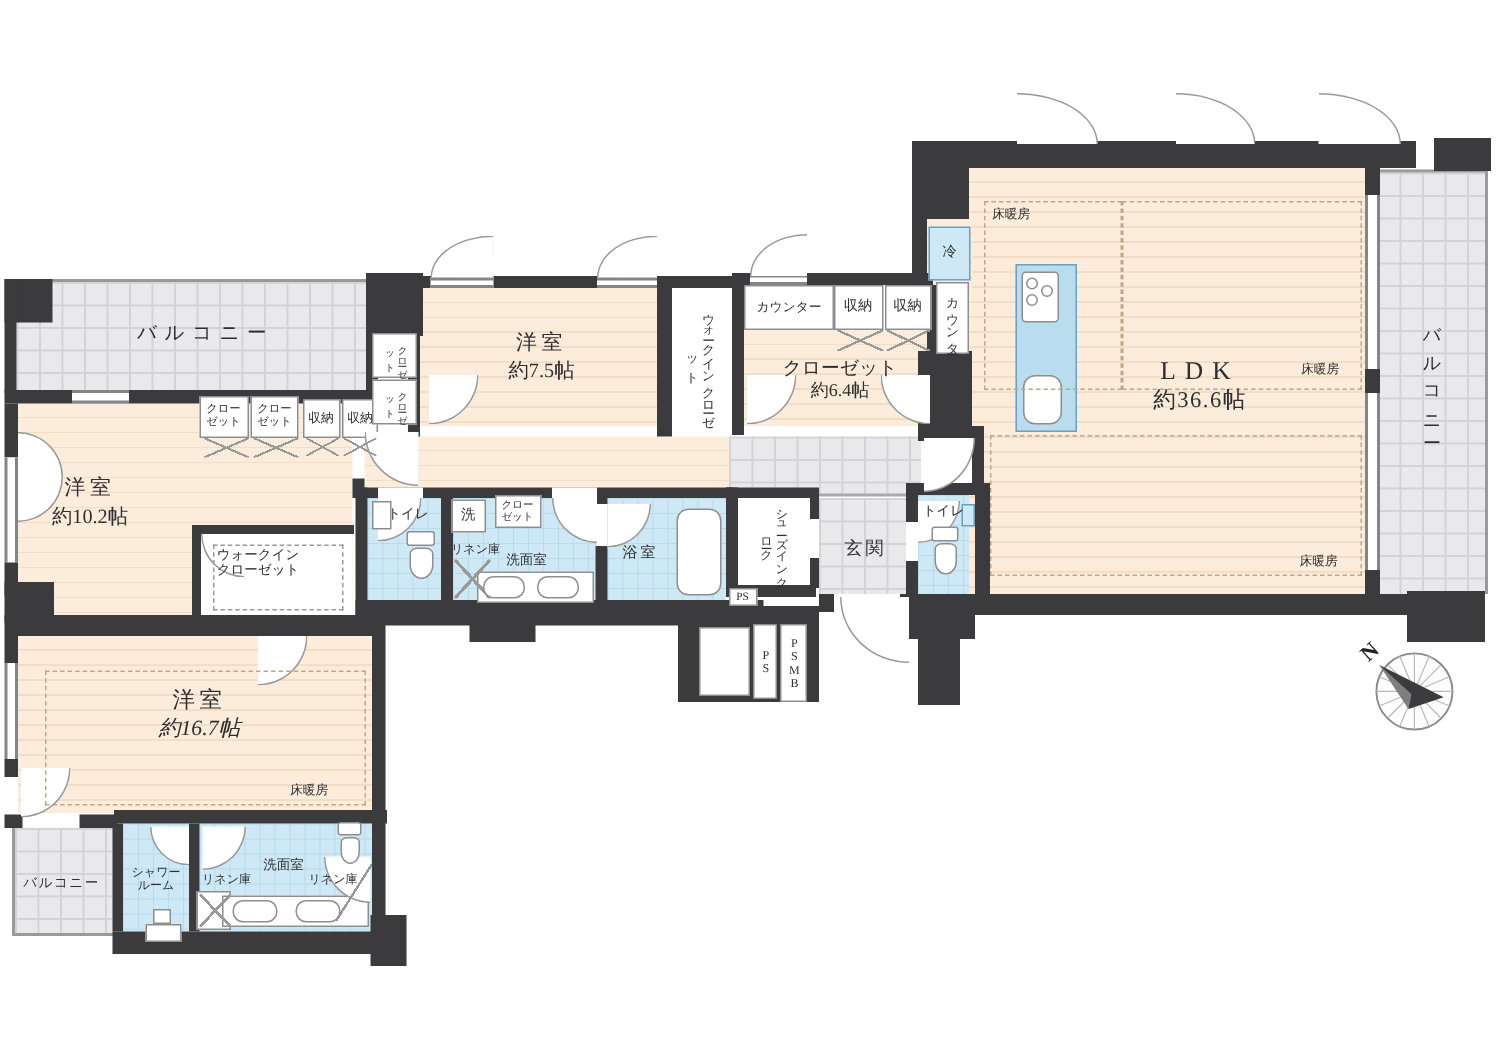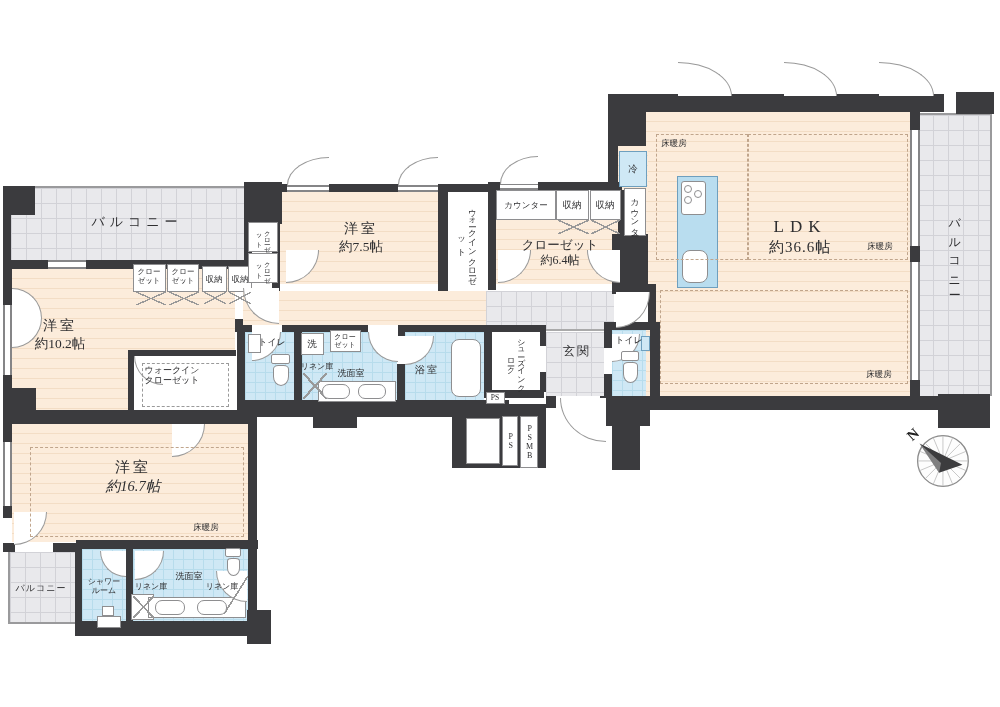--- a/index.html
+++ b/index.html
@@ -221,21 +221,21 @@
   <div class="fx" style="left:155px;top:600px;width:30px;height:15px;border-radius:7px;"></div>
   <div class="fx" style="left:197px;top:600px;width:30px;height:15px;border-radius:7px;"></div>
   <div style="position:absolute;left:546px;top:329px;width:58px;height:2px;background:#aaa;"></div>
 
   <div class="dash" style="left:656px;top:134px;width:90px;height:124px;"></div>
   <div class="dash" style="left:748px;top:134px;width:158px;height:124px;"></div>
   <div class="dash" style="left:660px;top:290px;width:246px;height:92px;"></div>
   <div class="dash" style="left:30px;top:447px;width:212px;height:88px;"></div>
   <div class="dashg" style="left:142px;top:363px;width:85px;height:42px;"></div>
 
-  <div class="lbl" style="left:800px;top:236px;">
+  <div class="lbl" style="left:800px;top:257px;">
     <div style="font-size:17px;letter-spacing:6px;">LDK</div>
     <div style="font-size:15px;letter-spacing:1px;">約36.6帖</div>
   </div>
   <div class="lbl" style="left:361px;top:238px;">
     <div style="font-size:14px;letter-spacing:3px;">洋室</div>
     <div style="font-size:13.5px;">約7.5帖</div>
   </div>
   <div class="lbl" style="left:60px;top:335px;">
     <div style="font-size:14px;letter-spacing:3px;">洋室</div>
     <div style="font-size:13.5px;">約10.2帖</div>
@@ -244,21 +244,21 @@
     <div style="font-size:15px;letter-spacing:3px;">洋室</div>
     <div style="font-size:14.5px;font-style:italic;">約16.7帖</div>
   </div>
   <div class="lbl" style="left:560px;top:253px;">
     <div style="font-size:12.5px;">クローゼット</div>
     <div style="font-size:12px;">約6.4帖</div>
   </div>
   <div class="lbl" style="left:137px;top:222px;font-size:13px;letter-spacing:5px;">バルコニー</div>
   <div class="lbl v" style="left:954px;top:252px;font-size:12px;letter-spacing:6px;">バルコニー</div>
   <div class="lbl" style="left:41px;top:589px;font-size:9px;letter-spacing:1px;">バルコニー</div>
-  <div class="lbl" style="left:577px;top:352px;font-size:12px;letter-spacing:2px;">玄関</div>
+  <div class="lbl" style="left:577px;top:366px;font-size:12px;letter-spacing:2px;">玄関</div>
   <div class="lbl" style="left:272px;top:343px;font-size:9px;">トイレ</div>
   <div class="lbl" style="left:629px;top:341px;font-size:9px;">トイレ</div>
   <div class="lbl" style="left:427px;top:370px;font-size:10px;letter-spacing:2px;">浴室</div>
   <div class="lbl" style="left:351px;top:374px;font-size:9px;">洗面室</div>
   <div class="lbl" style="left:189px;top:577px;font-size:9px;">洗面室</div>
   <div class="lbl" style="left:317px;top:367px;font-size:8px;">リネン庫</div>
   <div class="lbl" style="left:151px;top:587px;font-size:8px;">リネン庫</div>
   <div class="lbl" style="left:222px;top:587px;font-size:8px;">リネン庫</div>
   <div class="lbl wrap" style="left:104px;top:586px;font-size:8px;width:36px;">シャワールーム</div>
   <div class="lbl v" style="left:467px;top:242px;font-size:8.5px;height:84px;">ウォークインクローゼット</div>

